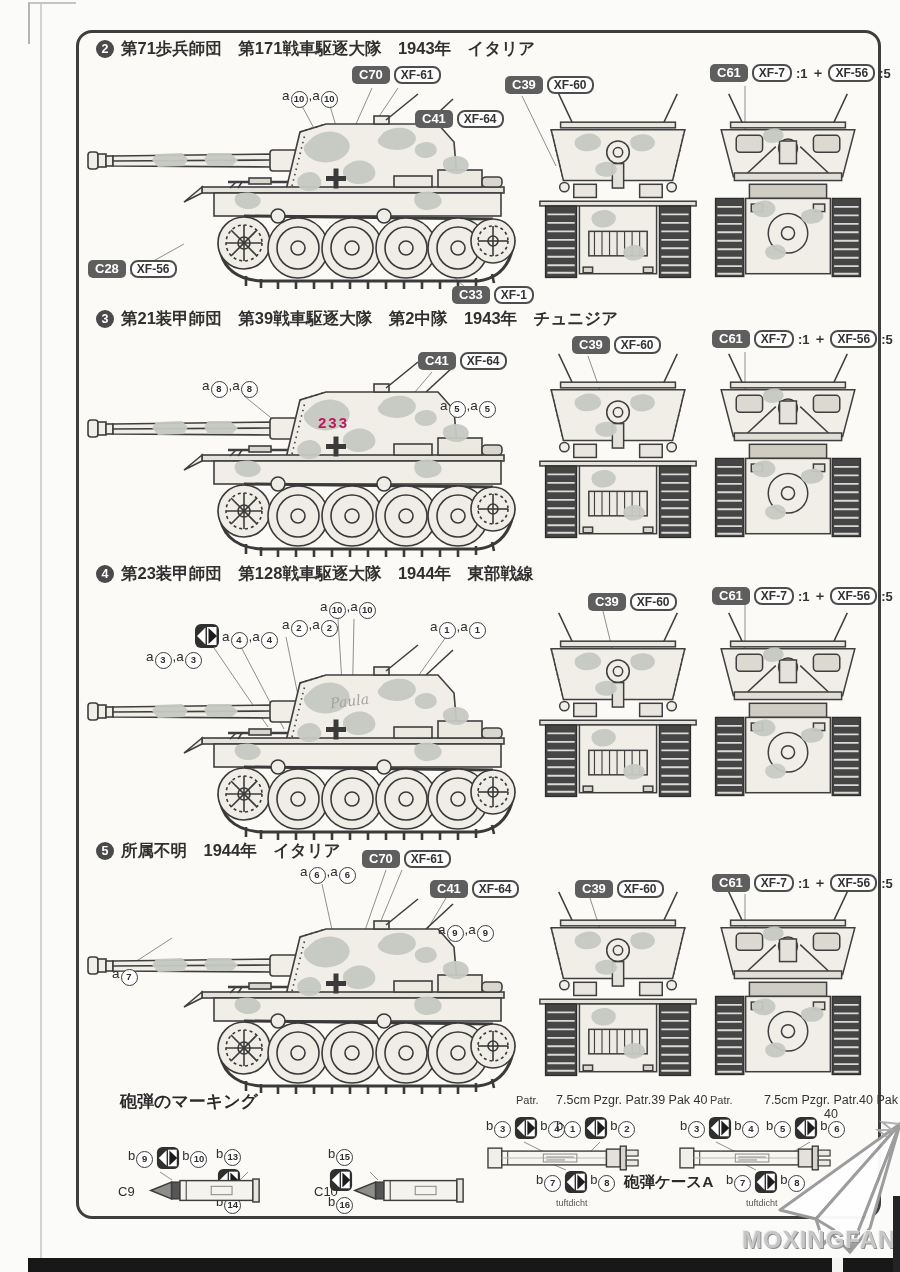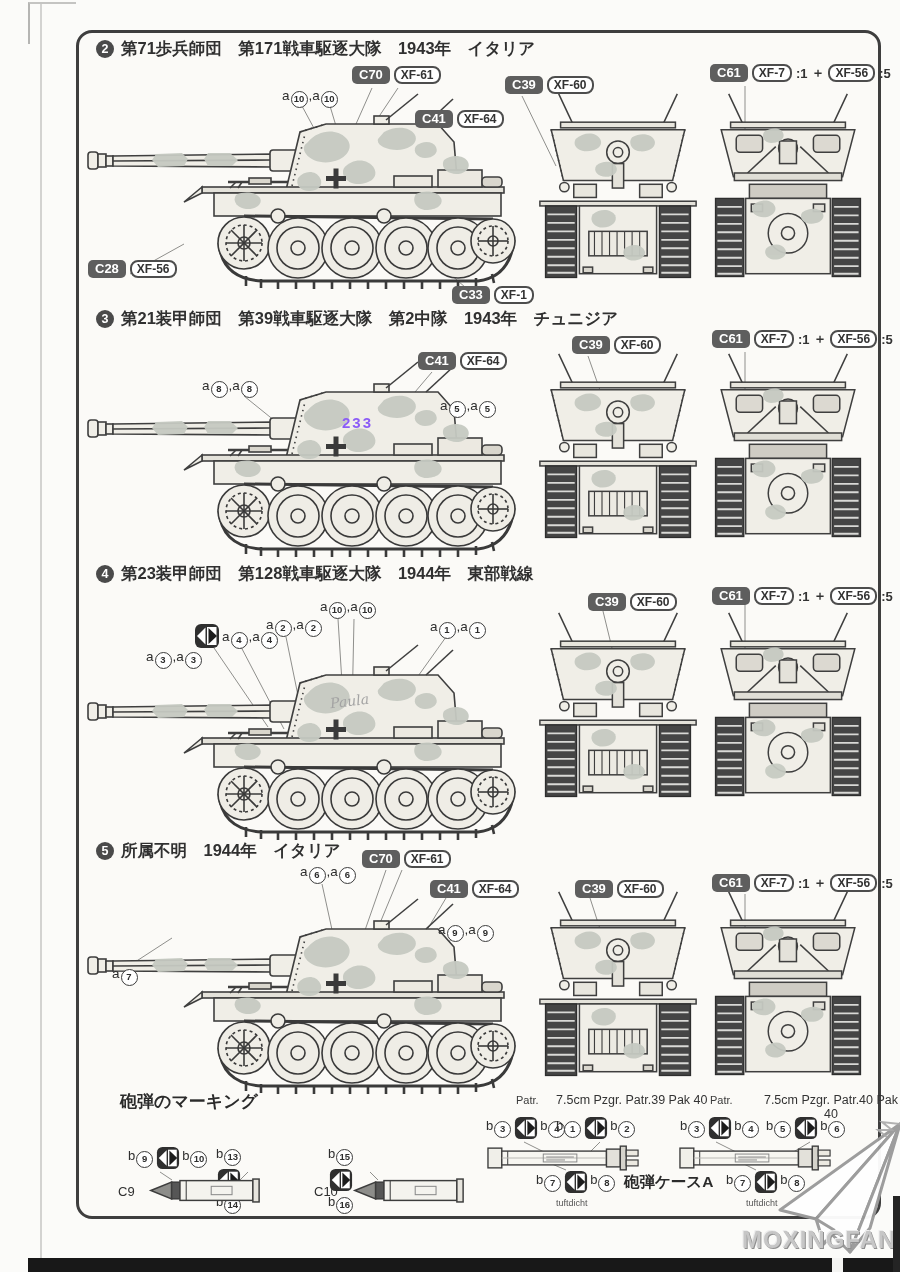--- a/index.html
+++ b/index.html
@@ -28,21 +28,21 @@
   .xbadge{display:inline-block;background:#fff;border:2px solid #4d4d4d;color:#333;border-radius:8px;
           padding:0 5px;font-size:12px;font-weight:bold;line-height:14px;}
   .ratio{font-size:13px;font-weight:bold;color:#333;}
   
   .alabel{position:absolute;font-size:13.5px;color:#2c2c2c;white-space:nowrap;}
   .cn{display:inline-block;width:15px;height:15px;border:1.4px solid #3c3c3c;border-radius:50%;
       background:#fff;text-align:center;line-height:14px;font-size:9.5px;font-weight:bold;
       vertical-align:-2px;margin:0 1px;}
   .leaders{position:absolute;left:0;top:0;pointer-events:none;}
   .tanksvg{position:absolute;}
-  .hullnum{position:absolute;font-size:15px;font-weight:bold;color:#8b5cf6;letter-spacing:2px;margin-left:24px;}
+  .hullnum{position:absolute;font-size:15px;font-weight:bold;color:#be185d;letter-spacing:2px;}
   .scriptname{position:absolute;font-family:"DejaVu Serif","Liberation Serif",serif;font-style:italic;
               font-size:14px;color:#a3a3a3;transform:rotate(-7deg);}
   
   .ammo-hd{position:absolute;font-size:17px;font-weight:bold;color:#2b2b2b;margin:0;}
   .bpair{position:absolute;display:flex;align-items:center;gap:2px;font-size:13px;white-space:nowrap;}
   .bicon{width:24px;height:24px;flex:0 0 auto;}
   .partlabel{position:absolute;font-size:13px;color:#2f2f2f;}
   .patr{position:absolute;font-size:11px;color:#3a3a3a;}
   .casetitle{position:absolute;font-size:12.5px;color:#333;}
   .tuft{position:absolute;font-size:9px;color:#555;}
@@ -400,21 +400,21 @@
         <use href="#tank-side"></use>
       </svg>
     <svg class="tanksvg" style="left:538px;top:46px;" width="160" height="198">
         <use href="#tank-front"></use>
       </svg>
     <svg class="tanksvg" style="left:708px;top:46px;" width="160" height="198">
         <use href="#tank-rear"></use>
       </svg>
     <span class="scriptname" style="left:330px;top:130px;">Paula</span>
     <span class="alabel" style="left:320px;top:36px;">a<span class="cn">10</span>,a<span class="cn">10</span></span>
-    <span class="alabel" style="left:266px;top:54px;">a<span class="cn">2</span>,a<span class="cn">2</span></span>
+    <span class="alabel" style="left:282px;top:54px;">a<span class="cn">2</span>,a<span class="cn">2</span></span>
     <span class="alabel" style="left:146px;top:66px;margin-top:20px;">a<span class="cn">3</span>,a<span class="cn">3</span></span>
     <svg class="bicon" style="position:absolute;left:194px;top:60px;width:26px;height:26px;">
         <use href="#decal-icon"></use>
       </svg>
     <span class="alabel" style="left:222px;top:66px;">a<span class="cn">4</span>,a<span class="cn">4</span></span>
     <span class="alabel" style="left:430px;top:56px;">a<span class="cn">1</span>,a<span class="cn">1</span></span>
     <span class="paintpair" style="left:588px;top:30px;">
       <span class="cbadge">C39</span>
       <span class="xbadge">XF-60</span>
     </span>

